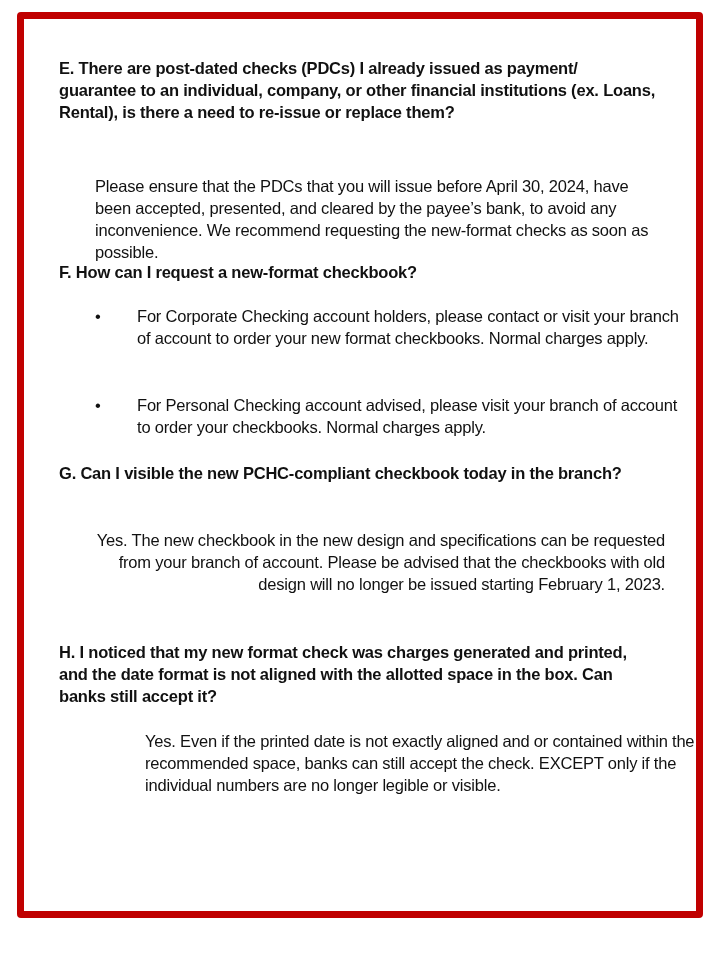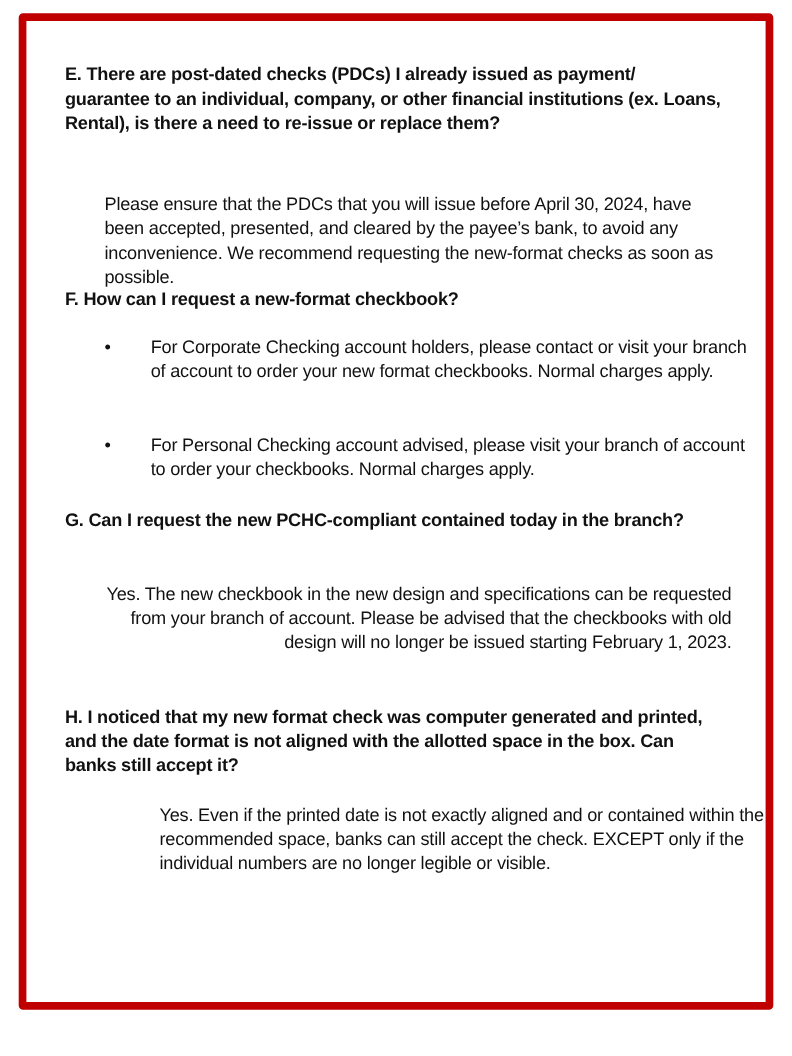--- a/index.html
+++ b/index.html
@@ -34,17 +34,17 @@
 <div class="q" style="top:261px;">F. How can I request a new-format checkbook?</div>
 <div class="bullet-item" style="top:305px;">
   <span class="dot">•</span>
   <span class="txt">For Corporate Checking account holders, please contact or visit your branch of account to order your new format checkbooks. Normal charges apply.</span>
 </div>
 <div class="bullet-item" style="top:394px;">
   <span class="dot">•</span>
   <span class="txt">For Personal Checking account advised, please visit your branch of account to order your checkbooks. Normal charges apply.</span>
 </div>
 
-<div class="q" style="top:462px;">G. Can I request the new PCHC-compliant contained today in the branch?</div>
+<div class="q" style="top:462px;">G. Can I visible the new PCHC-compliant checkbook today in the branch?</div>
 <div class="a" style="top:529px;text-align:right;">Yes. The new checkbook in the new design and specifications can be requested from your branch of account. Please be advised that the checkbooks with old design will no longer be issued starting February 1, 2023.</div>
 
-<div class="q" style="top:641px;">H. I noticed that my new format check was computer generated and printed, and the date format is not aligned with the allotted space in the box. Can banks still accept it?</div>
+<div class="q" style="top:641px;">H. I noticed that my new format check was charges generated and printed, and the date format is not aligned with the allotted space in the box. Can banks still accept it?</div>
 <div class="a" style="top:730px; left:100px;margin-left:45px;">Yes. Even if the printed date is not exactly aligned and or contained within the recommended space, banks can still accept the check. EXCEPT only if the individual numbers are no longer legible or visible.</div>
 
 </body></html>

